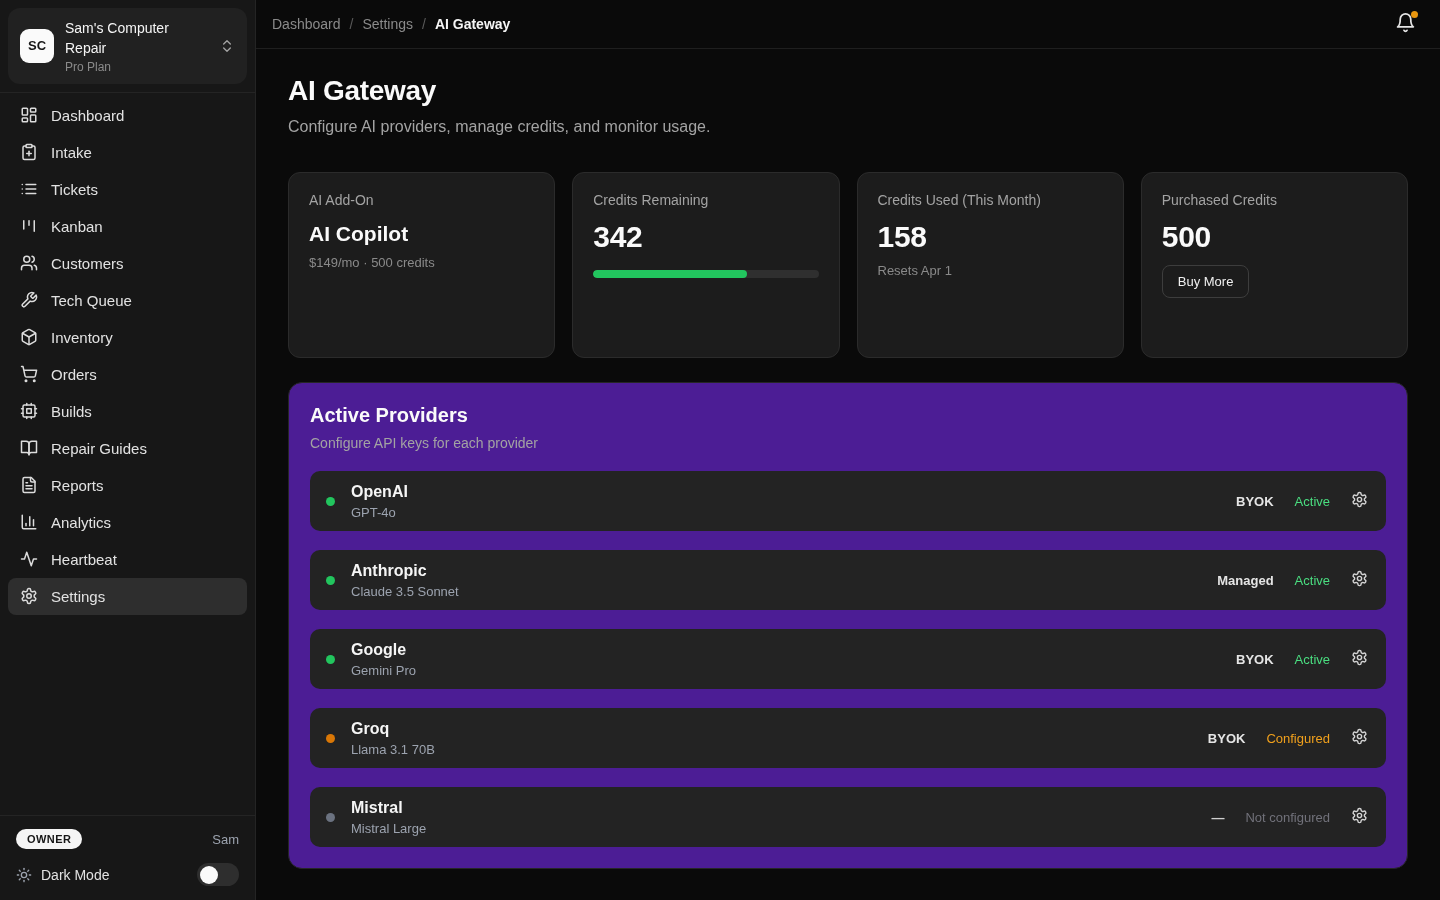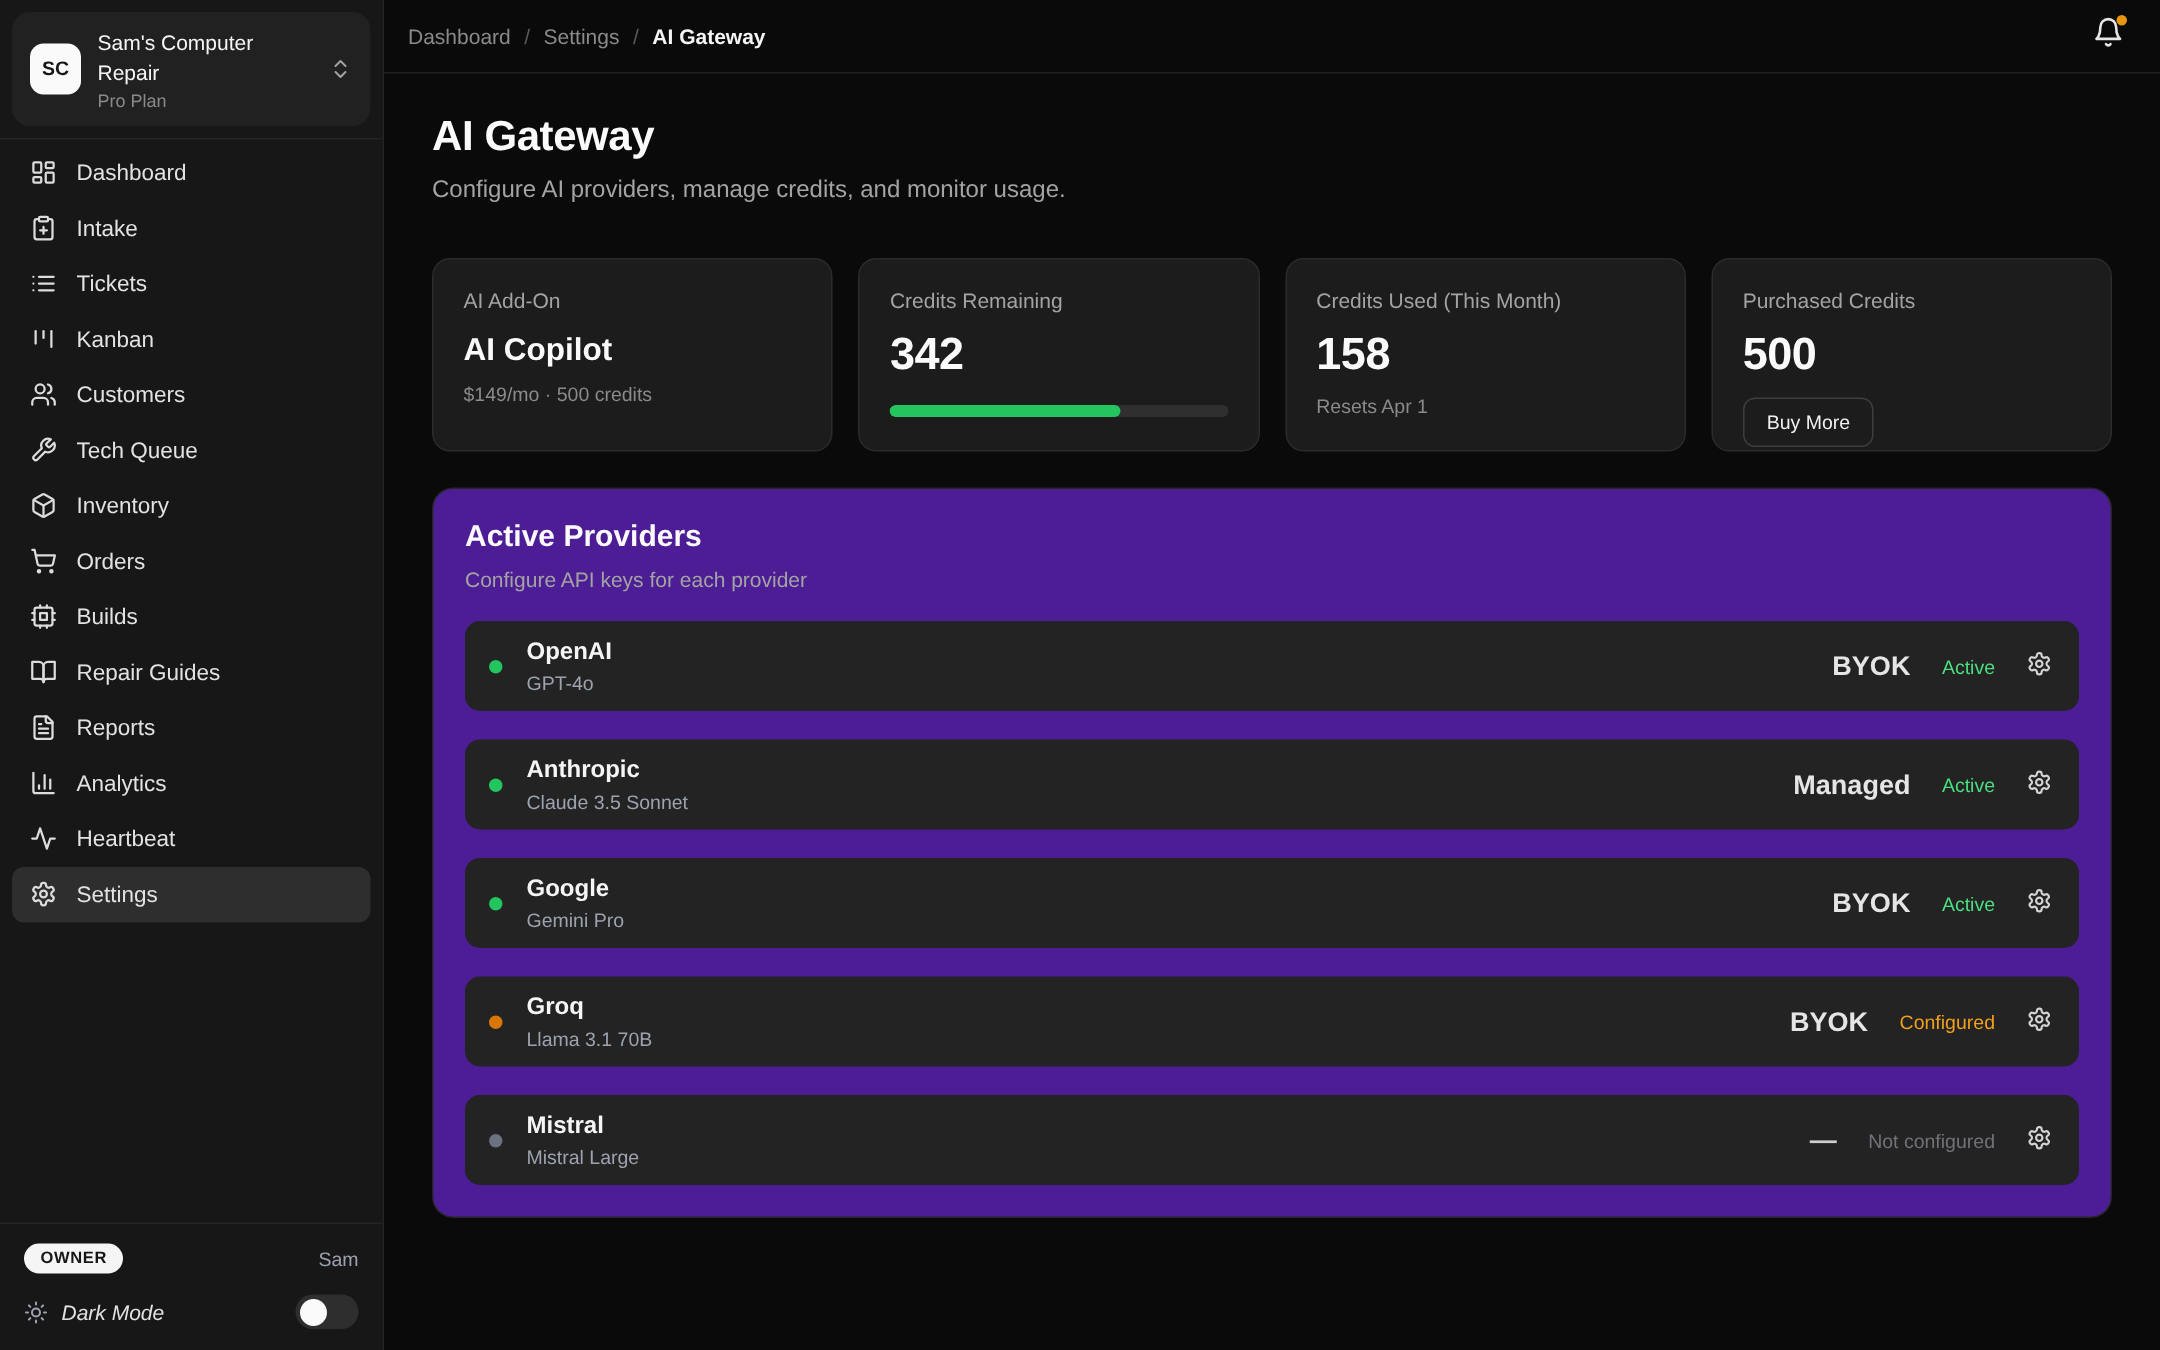--- a/index.html
+++ b/index.html
@@ -28,21 +28,21 @@
   .nav-item { display:flex; align-items:center; gap:13px; padding:8px 12px; border-radius:8px;
               color:#e2e2e2; font-size:15px; cursor:pointer; height:37px; }
   .nav-item.active { background:#2e2e2e; }
   .nav-ic { display:flex; color:#dcdcdc; }
   .sb-spacer { flex:1; }
   .sb-footer { border-top:1px solid #242424; padding:13px 16px 14px 16px; }
   .sb-frow { display:flex; align-items:center; justify-content:space-between; }
   .owner-pill { background:#f5f5f5; color:#161616; font-size:11px; font-weight:bold;
                 letter-spacing:0.04em; padding:4px 11px; border-radius:999px; }
   .sb-user { font-size:13px; color:#9ca3af; }
-  .dm-row { margin-top:14px;font-style:italic; }
+  .dm-row { margin-top:14px; }
   .dm-left { display:flex; align-items:center; gap:9px; }
   .dm-label { font-size:14px; color:#e2e2e2; }
   .dm-ic { display:flex; color:#9ca3af; }
   .toggle { width:42px; height:23px; background:#2e2e2e; border-radius:999px; position:relative;
             cursor:pointer; }
   .toggle .knob { position:absolute; top:2.5px; left:3px; width:18px; height:18px;
                   border-radius:50%; background:#fafafa; }
 
   
   .main { flex:1; display:flex; flex-direction:column; background:#0a0a0a; }
@@ -54,21 +54,21 @@
   .crumb.current { color:#f5f5f5; font-weight:bold; cursor:default; }
   .bell-wrap { margin-left:auto; position:relative; display:flex; cursor:pointer; color:#e5e5e5; }
   .bell-dot { position:absolute; top:-1px; right:-2px; width:7px; height:7px; border-radius:50%; }
 
   .content { padding:26px 32px 0 32px; }
   .page-title { font-size:28px; font-weight:bold; color:#fafafa; letter-spacing:-0.01em; }
   .page-sub { font-size:16px; color:#a3a3a3; margin-top:11px; }
 
   .cards { display:grid; grid-template-columns:repeat(4,1fr); gap:17px; margin-top:36px; }
   .card { background:#1c1c1c; border:1px solid #2b2b2b; border-radius:12px; padding:19px 20px;
-          height:129px; }
+          height:186px; }
   .card-label { font-size:14px; color:#a3a3a3; }
   .card-big { font-size:30px; font-weight:bold; color:#fafafa; margin-top:12px; letter-spacing:-0.01em; }
   .card-addon-val { font-size:21px; font-weight:bold; color:#fafafa; margin-top:14px; }
   .card-detail { font-size:13px; color:#8a8a8a; margin-top:9px; }
   .progress { margin-top:16px; height:8px; background:#2f2f2f; border-radius:999px; overflow:hidden; }
   .progress-fill { height:100%; border-radius:999px; }
   .buy-btn { margin-top:11px; display:inline-block; background:transparent; color:#f0f0f0;
              border:1px solid #3d3d3d; border-radius:8px; font-size:13px; padding:8px 15px;
              font-family:inherit; cursor:pointer; }
 
@@ -76,21 +76,21 @@
            padding:21px; }
   .panel-title { font-size:20px; font-weight:bold; color:#fafafa; }
   .panel-sub { font-size:14px; color:#a3a3a3; margin:8px 0 20px 0; }
   .prov-row { background:#232323; border-radius:10px; height:60px; display:flex;
               align-items:center; padding:0 18px 0 16px; margin-bottom:19px; cursor:pointer; }
   .prov-row:last-child { margin-bottom:0; }
   .prov-dot { width:9px; height:9px; border-radius:50%; margin-right:16px; }
   .prov-name { font-size:16px; font-weight:bold; color:#f5f5f5; }
   .prov-model { font-size:13px; color:#9ca3af; margin-top:4px; }
   .prov-right { margin-left:auto; display:flex; align-items:center; gap:21px; }
-  .prov-mode { font-size:18px; color:#e5e5e5; font-weight:bold; }
+  .prov-mode { font-size:13px; color:#e5e5e5; font-weight:bold; }
   .prov-status { font-size:13px; }
   .gear-btn { display:flex; color:#d4d4d4; cursor:pointer; background:none; border:none; padding:0; }
 </style>
 </head>
 <body>
 
 <div class="app">
 
   <aside class="sidebar">
 

